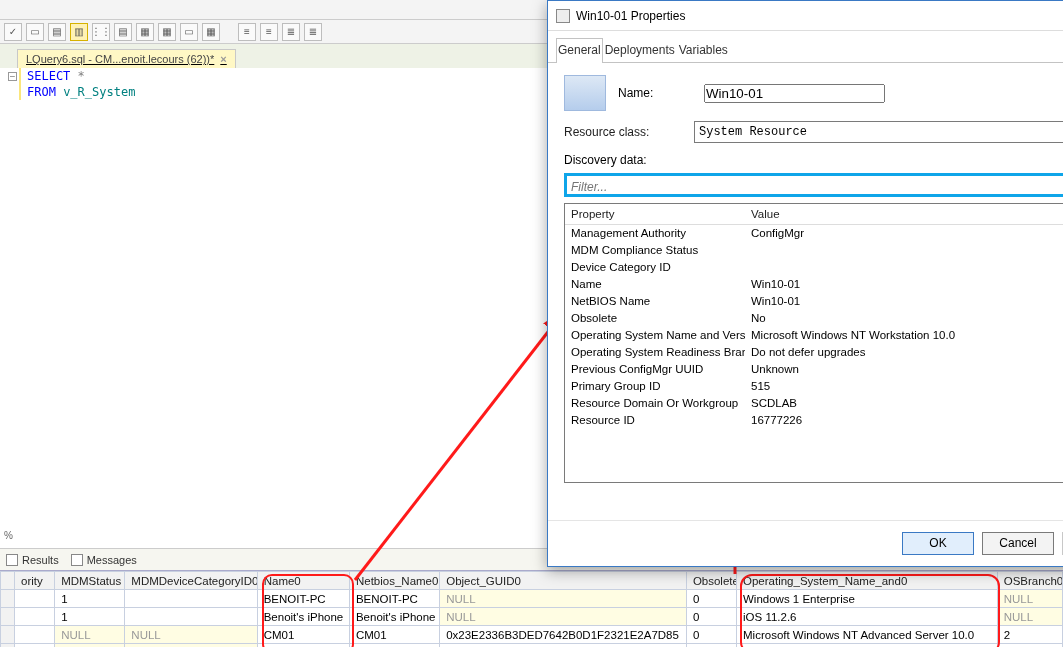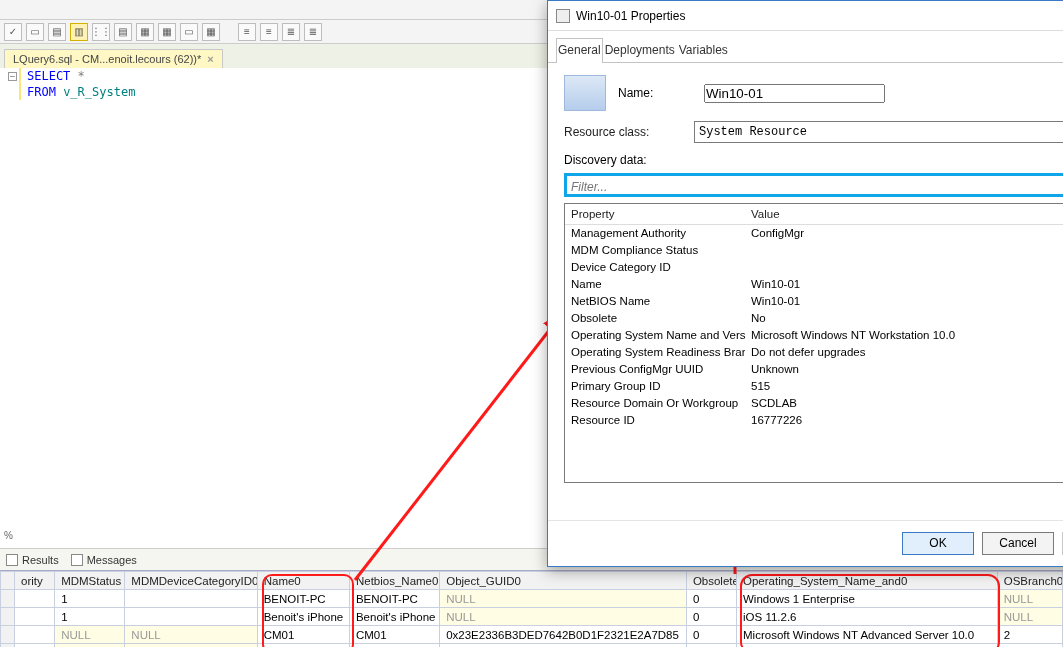--- a/index.html
+++ b/index.html
@@ -38,21 +38,22 @@
     font-size: 10px;
     color: #555;
   }
   .tiny-btn.sel { background: #fff2b3; border-color: #d6b200; }
   
   .editor-tabs {
     height: 24px;
     background: #eef2e6;
     display: flex;
     align-items: flex-end;
-    padding-left: 4px;
+    padding-left: 17px;
+    text-decoration: underline;
   }
   .tab {
     background: #fff8c5;
     color: #444;
     padding: 3px 8px;
     font-size: 11px;
     border: 1px solid #c8c8c8;
     border-bottom: none;
     display: flex; align-items: center; gap: 6px;
   }

